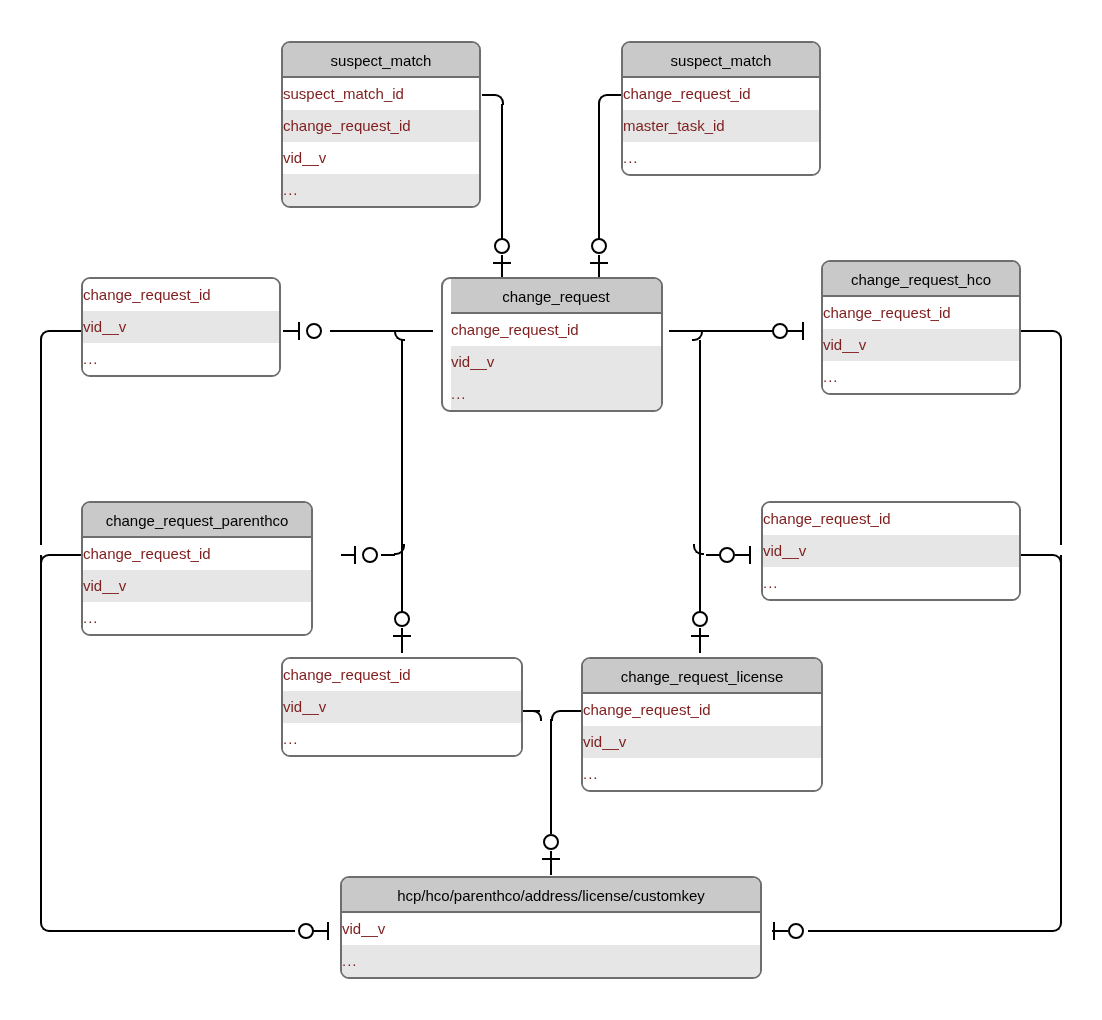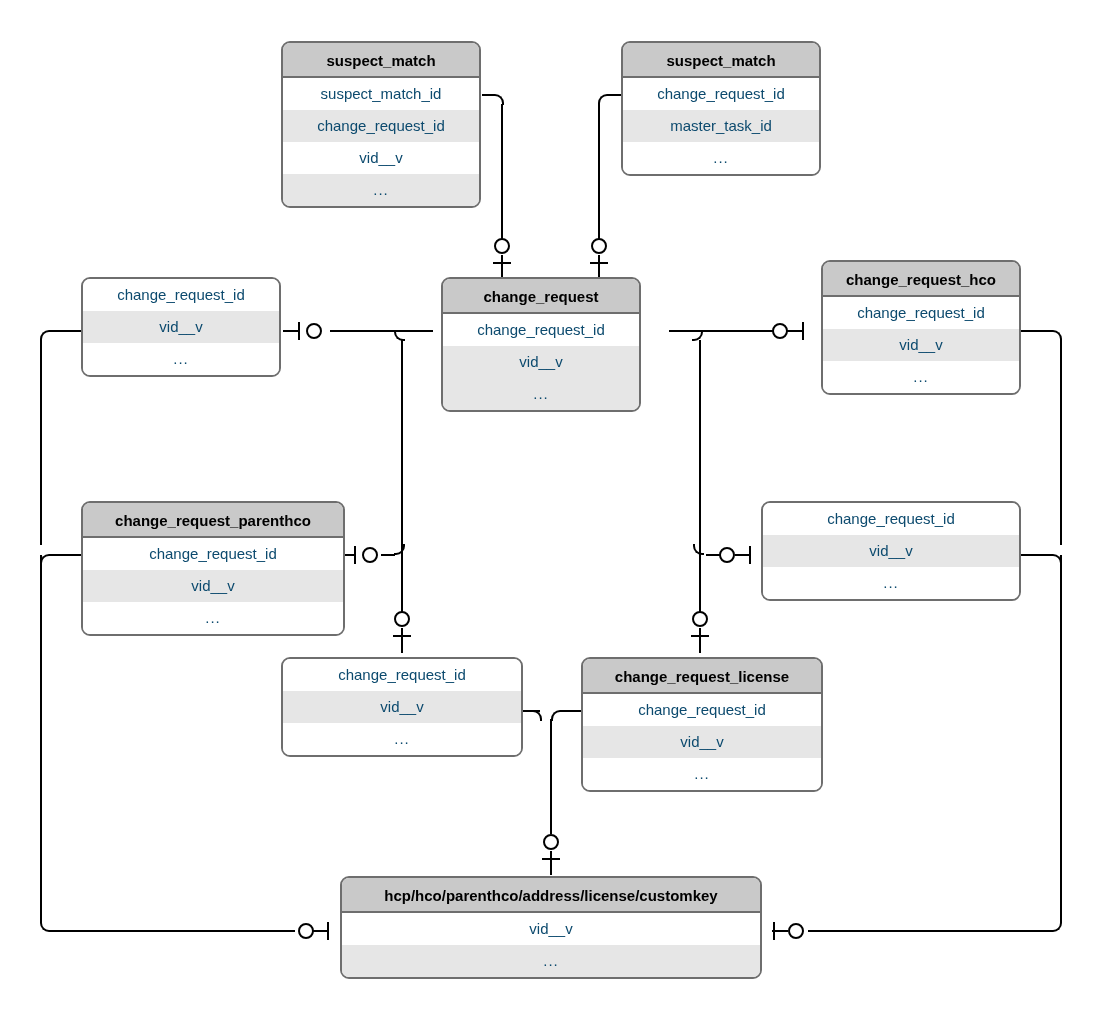--- a/index.html
+++ b/index.html
@@ -27,35 +27,35 @@
     box-sizing: border-box;
     border: 2px solid #6e6e6e;
     border-radius: 9px;
     overflow: hidden;
     background: #ffffff;
     z-index: 5;
   }
   .er-header {
     box-sizing: border-box;
     background: #c9c9c9;
-    font-weight: bold;
+    font-weight: normal;
     font-size: 15px;
     color: #000000;
     text-align: center;
     line-height: 35px;
     height: 35px;
     border-bottom: 2px solid #6e6e6e;
     white-space: nowrap;
     overflow: hidden;
   }
   .er-row {
     box-sizing: border-box;
     font-size: 15px;
-    color: #0c4a6e;
-    text-align: center;
+    color: #7f1d1d;
+    text-align: left;
     line-height: 32px;
     height: 32px;
     white-space: nowrap;
     overflow: hidden;
   }
   .er-row.odd  { background: #ffffff; }
   .er-row.even { background: #e6e6e6; }
   .er-row.dots { letter-spacing: 1px; }
 
   
@@ -200,41 +200,41 @@
     <div class="er-row even dots">...</div>
   </div>
 
   <div class="er-table" style="left:621px; top:41px; width:200px;">
     <div class="er-header">suspect_match</div>
     <div class="er-row odd">change_request_id</div>
     <div class="er-row even">master_task_id</div>
     <div class="er-row odd dots">...</div>
   </div>
 
-  <div class="er-table" style="left:441px; top:277px; width:200px;">
+  <div class="er-table" style="left:441px; top:277px; width:222px;padding-left:8px;">
     <div class="er-header">change_request</div>
     <div class="er-row odd">change_request_id</div>
     <div class="er-row even">vid__v</div>
     <div class="er-row even dots">...</div>
   </div>
 
   <div class="er-table" style="left:81px; top:277px; width:200px;">
     <div class="er-row odd">change_request_id</div>
     <div class="er-row even">vid__v</div>
     <div class="er-row odd dots">...</div>
   </div>
 
   <div class="er-table" style="left:821px; top:260px; width:200px;">
     <div class="er-header">change_request_hco</div>
     <div class="er-row odd">change_request_id</div>
     <div class="er-row even">vid__v</div>
     <div class="er-row odd dots">...</div>
   </div>
 
-  <div class="er-table" style="left:81px; top:501px; width:264px;">
+  <div class="er-table" style="left:81px; top:501px; width:232px;">
     <div class="er-header">change_request_parenthco</div>
     <div class="er-row odd">change_request_id</div>
     <div class="er-row even">vid__v</div>
     <div class="er-row odd dots">...</div>
   </div>
 
   <div class="er-table" style="left:761px; top:501px; width:260px;">
     <div class="er-row odd">change_request_id</div>
     <div class="er-row even">vid__v</div>
     <div class="er-row odd dots">...</div>

